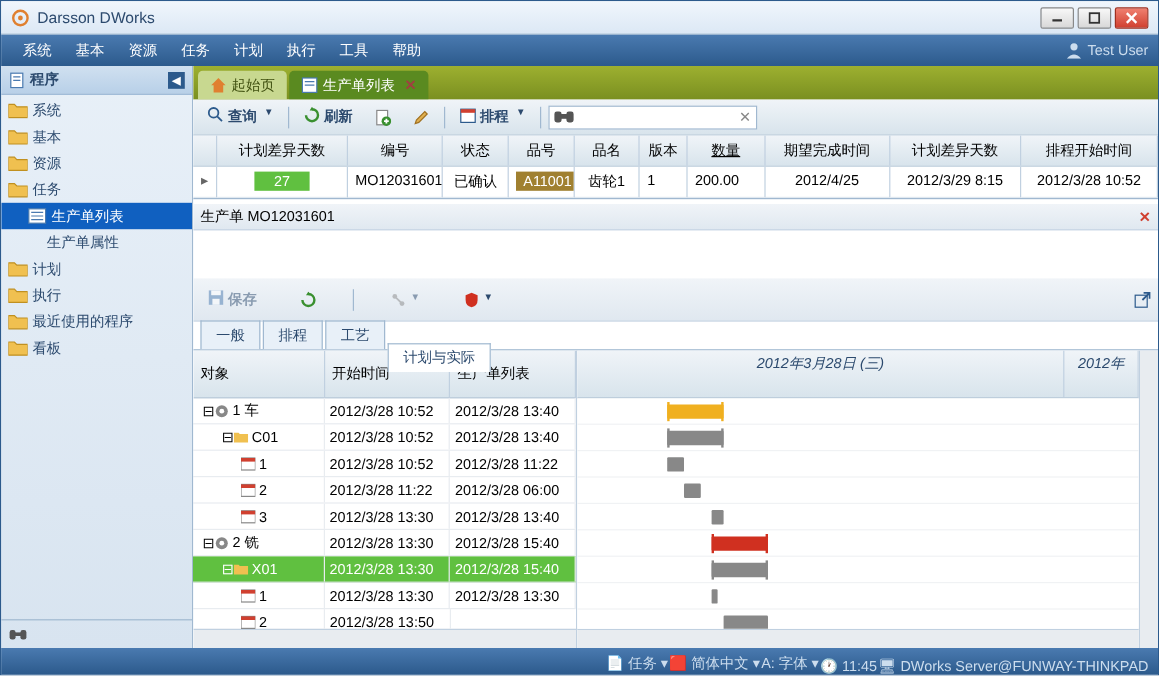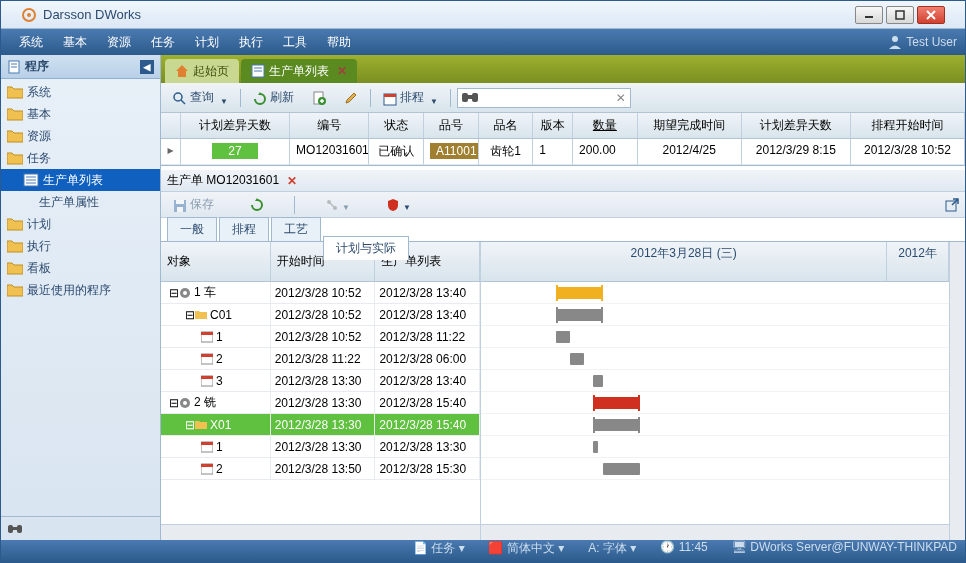--- a/index.html
+++ b/index.html
@@ -1,18 +1,18 @@
 <!DOCTYPE html>
 <html><head>
 <meta charset="utf-8">
 <style>
 * { box-sizing: border-box; margin: 0; padding: 0; font-family: "Microsoft YaHei", Tahoma, sans-serif; font-size: 12px; }
 body { background: #fff; overflow: hidden; }
 .window { width: 966px; height: 563px; border: 1px solid #2c5a8c; background: linear-gradient(#e8f0f8,#d0e0f0); display: flex; flex-direction: column; }
-.titlebar { height: 28px; background: linear-gradient(#f0f6fc,#dce8f5); display: flex; align-items: center; padding: 0 20px; border-bottom: 1px solid #a0b8d0; }
+.titlebar { height: 28px; background: linear-gradient(#f0f6fc,#dce8f5); display: flex; align-items: center; padding: 0 8px; border-bottom: 1px solid #a0b8d0; }
 .titlebar .app-icon { width: 16px; height: 16px; margin-right: 6px; }
 .titlebar .title { flex: 1; color: #2c4a6e; font-size: 13px; }
 .win-btns { display: flex; gap: 3px; }
 .win-btn { width: 28px; height: 18px; border: 1px solid #888; background: linear-gradient(#f8f8f8,#d8d8d8); border-radius: 2px; display: flex; align-items: center; justify-content: center; cursor: pointer; }
 .win-btn.close { background: linear-gradient(#f08070,#d04030); border-color: #a03020; color: #fff; }
 .menubar { height: 26px; background: linear-gradient(#4a7ab0,#2c5a8c); display: flex; align-items: center; padding: 0 8px; color: #fff; }
 .menubar .menu-item { padding: 4px 10px; cursor: pointer; }
 .menubar .spacer { flex: 1; }
 .menubar .user { display: flex; align-items: center; gap: 4px; color: #cde; }
 .main { flex: 1; display: flex; overflow: hidden; }
@@ -24,59 +24,59 @@
 .tree-item.indent1 { padding-left: 22px; }
 .tree-item.selected { background: #1060c0; color: #fff; }
 .tree-item .folder-icon { width: 16px; height: 14px; margin-right: 4px; }
 .sidebar-footer { height: 24px; border-top: 1px solid #a0b8d0; display: flex; align-items: center; padding: 0 6px; }
 .content { flex: 1; display: flex; flex-direction: column; background: #fff; overflow: hidden; }
 .tabs { height: 28px; background: linear-gradient(#9db030,#7a8f20); display: flex; align-items: flex-end; padding: 0 4px; }
 .tab { height: 24px; padding: 0 10px; display: flex; align-items: center; gap: 4px; background: #c8d890; border-radius: 4px 4px 0 0; margin-right: 2px; cursor: pointer; color: #405010; }
 .tab.active { background: #5a8a20; color: #fff; }
 .tab .close { color: #a04040; font-weight: bold; margin-left: 4px; }
 .toolbar { height: 30px; background: linear-gradient(#f0f4f8,#d8e4ec); border-bottom: 1px solid #b0c4d4; display: flex; align-items: center; padding: 0 6px; gap: 6px; }
-.tool-btn { display: flex; align-items: flex-end; gap: 3px; padding: 3px 6px; cursor: pointer; color: #2c4a6e; border-radius: 2px; }
+.tool-btn { display: flex; align-items: flex-start; gap: 3px; padding: 3px 6px; cursor: pointer; color: #2c4a6e; border-radius: 2px; font-weight: bold; }
 .tool-sep { width: 1px; height: 18px; background: #a0b8d0; }
 .search-box { display: flex; align-items: center; background: #fff; border: 1px solid #a0b8d0; height: 20px; }
 .search-box input { border: none; outline: none; width: 130px; padding: 0 4px; }
 .grid { border-bottom: 1px solid #a0b8d0; }
 .grid-header { display: flex; background: linear-gradient(#f0f4f8,#d8e4ec); border-bottom: 1px solid #b0c4d4; }
 .grid-header .col, .grid-row .col { border-right: 1px solid #c0d0e0; padding: 4px 6px; overflow: hidden; white-space: nowrap; text-align: center; }
 .grid-row { display: flex; background: #fff; }
 .grid-row .col { border-bottom: 1px solid #e0e8f0; }
 .badge-green { background: #60c040; color: #fff; display: inline-block; padding: 1px 16px; }
 .badge-brown { background: #a08030; color: #fff; display: inline-block; padding: 1px 6px; }
 .detail-area { flex: 1; display: flex; flex-direction: column; overflow: hidden; margin-top: 4px; }
-.detail-header { height: 22px; background: linear-gradient(#f0f4f8,#e0e8f0); display: flex; align-items: center; padding: 0 6px; border-bottom: 1px solid #c0d0e0; }
-.detail-toolbar { height: 26px; background: linear-gradient(#f0f4f8,#e0e8f0); display: flex; align-items: center; padding: 0 6px; gap: 24px; border-bottom: 1px solid #c0d0e0; }
+.detail-header { height: 22px; background: linear-gradient(#f0f4f8,#e0e8f0); display: flex; align-items: center; padding: 0 6px; border-bottom: 1px solid #c0d0e0; justify-content: space-between; }
+.detail-toolbar { height: 36px; background: linear-gradient(#f0f4f8,#e0e8f0); display: flex; align-items: center; padding: 0 6px; gap: 24px; border-bottom: 1px solid #c0d0e0; margin-top: 40px; }
 .detail-tabs { height: 24px; display: flex; align-items: flex-end; border-bottom: 1px solid #a0b8d0; padding-left: 6px; }
 .detail-tab { padding: 3px 12px; border: 1px solid #a0b8d0; border-bottom: none; background: #e8f0f8; margin-right: 2px; cursor: pointer; color: #2c4a6e; }
 .detail-tab.active { background: #fff; position: relative; top: 19px; }
 .detail-body { flex: 1; display: flex; overflow: hidden; }
 .sched-left { width: 320px; border-right: 1px solid #c0d0e0; display: flex; flex-direction: column; overflow: hidden; }
 .sched-header { display: flex; background: linear-gradient(#f0f4f8,#d8e4ec); border-bottom: 1px solid #b0c4d4; height: 40px; }
 .sched-header .scol { border-right: 1px solid #c0d0e0; padding: 4px 6px; display: flex; align-items: center; }
 .sched-rows { flex: 1; overflow: auto; }
 .sched-row { display: flex; height: 22px; border-bottom: 1px solid #e8ecf0; }
 .sched-row .scol { border-right: 1px solid #e8ecf0; padding: 2px 4px; display: flex; align-items: center; white-space: nowrap; overflow: hidden; }
 .sched-row.selected { background: #60c040; color: #fff; }
 .gantt { flex: 1; display: flex; flex-direction: column; overflow: hidden; position: relative; }
 .gantt-header { height: 40px; background: linear-gradient(#f0f4f8,#d8e4ec); border-bottom: 1px solid #b0c4d4; display: flex; }
-.gantt-header .day { flex: 1; border-right: 1px solid #c0d0e0; text-align: center; padding-top: 3px; color: #2c4a6e; }
+.gantt-header .day { flex: 1; border-right: 1px solid #c0d0e0; text-align: center; padding-top: 3px; color: #2c4a6e; font-style: italic; }
 .gantt-body { flex: 1; position: relative; background: #fff; overflow: hidden; }
 .gantt-row { height: 22px; border-bottom: 1px solid #f0f2f4; position: relative; }
 .bar { position: absolute; height: 12px; top: 5px; border-radius: 1px; }
 .bar.yellow { background: #f0b020; }
 .bar.gray { background: #888; }
 .bar.red { background: #d03020; }
 .bar.cap::before, .bar.cap::after { content:''; position:absolute; width:2px; height:16px; top:-2px; background:inherit; }
 .bar.cap::before { left:0; } .bar.cap::after { right:0; }
 .scrollbar-h { height: 16px; background: #e8ecf0; border-top: 1px solid #c0d0e0; }
 .scrollbar-v { width: 16px; background: #e8ecf0; border-left: 1px solid #c0d0e0; }
-.statusbar { height: 22px; background: linear-gradient(#4a7ab0,#2c5a8c); color: #cde; display: flex; align-items: flex-start; justify-content: flex-end; padding: 0 8px; gap: 24px; font-size: 11px; }
+.statusbar { height: 22px; background: linear-gradient(#4a7ab0,#2c5a8c); color: #cde; display: flex; align-items: flex-end; justify-content: flex-end; padding: 0 8px; gap: 1px; font-size: 11px; }
 svg { display: block; }
 .popout { margin-left: auto; color: #2c5a8c; cursor: pointer; }
 </style>
 </head>
 <body>
 
 <div class="window">
 
   <div class="titlebar">
     <svg class="app-icon" viewBox="0 0 16 16">
@@ -184,27 +184,27 @@
           <div class="tree-item indent0">
             <svg class="folder-icon" viewBox="0 0 16 14">
               <path d="M0 2 L5 2 L7 4 L16 4 L16 13 L0 13 Z" fill="#f0c050" stroke="#c09020"></path>
             </svg>
             <span>执行</span>
           </div>
           <div class="tree-item indent0">
             <svg class="folder-icon" viewBox="0 0 16 14">
               <path d="M0 2 L5 2 L7 4 L16 4 L16 13 L0 13 Z" fill="#f0c050" stroke="#c09020"></path>
             </svg>
+            <span>最近使用的程序</span>
+          </div>
+          <div class="tree-item indent0">
+            <svg class="folder-icon" viewBox="0 0 16 14">
+              <path d="M0 2 L5 2 L7 4 L16 4 L16 13 L0 13 Z" fill="#f0c050" stroke="#c09020"></path>
+            </svg>
             <span>看板</span>
-          </div>
-          <div class="tree-item indent0">
-            <svg class="folder-icon" viewBox="0 0 16 14">
-              <path d="M0 2 L5 2 L7 4 L16 4 L16 13 L0 13 Z" fill="#f0c050" stroke="#c09020"></path>
-            </svg>
-            <span>最近使用的程序</span>
           </div>
         </div>
       <div class="sidebar-footer">
         <svg width="16" height="16">
             <rect x="1" y="4" width="5" height="8" rx="2" fill="#555"></rect>
             <rect x="10" y="4" width="5" height="8" rx="2" fill="#555"></rect>
             <rect x="5" y="6" width="6" height="3" fill="#555"></rect>
           </svg>
       </div>
     </div>
@@ -457,21 +457,20 @@
                 </div>
                 <div class="sched-row">
                   <div class="scol" style="width:110px;padding-left:40px">
                     <svg width="12" height="12">
                       <rect x="0" y="1" width="12" height="10" fill="#fff" stroke="#888"></rect>
                       <rect x="0" y="1" width="12" height="3" fill="#d04030"></rect>
                     </svg>
                     <span style="margin-left:3px">2</span>
                   </div>
                   <div class="scol" style="width:105px">2012/3/28 13:50</div>
-                  <div class="scol" style="width:105px">2012/3/28 15:30</div>
                 </div>
               </div>
             <div class="scrollbar-h"></div>
           </div>
           <div class="gantt">
             <div class="gantt-header">
               <div class="day" style="flex:4">2012年3月28日 (三)</div>
               <div class="day" style="flex:0.6">2012年</div>
             </div>
             <div class="gantt-body" id="gantt-body">

